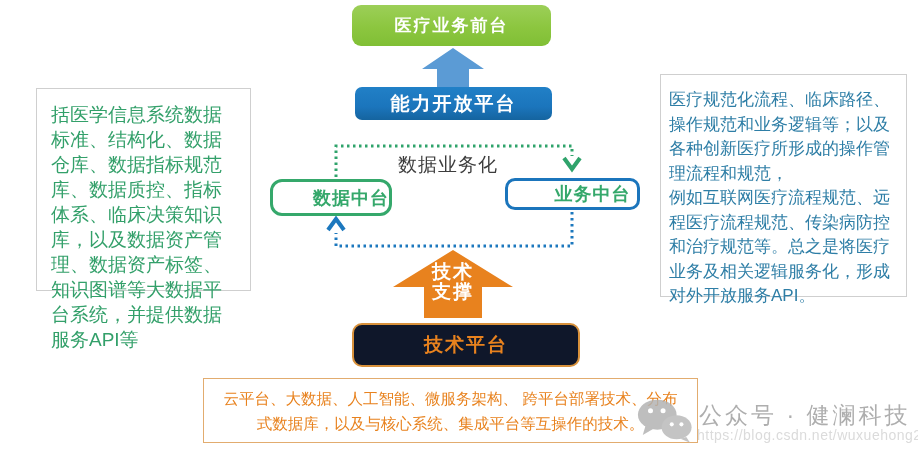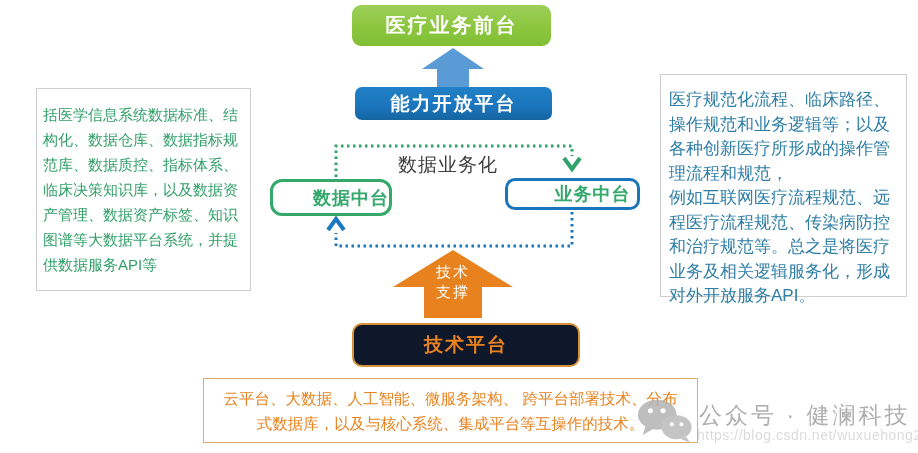--- a/index.html
+++ b/index.html
@@ -9,37 +9,37 @@
   }
   .abs{position:absolute;box-sizing:border-box;}
   .overlay{position:absolute;left:0;top:0;z-index:1;}
 
   
   .note{
     border:1px solid #cfcfcf;background:#fff;z-index:2;
     white-space:pre-line;
   }
   .note-left{
-    left:36px;top:88px;width:215px;height:203px;padding:13px 12px 0 6px;
-    color:#33a06a;font-size:15px;line-height:25px;font-weight:500;
+    left:36px;top:88px;width:215px;height:203px;padding:13px 12px 0 14px;
+    color:#33a06a;font-size:19px;line-height:25px;font-weight:500;
   }
   .note-right{
     left:660px;top:74px;width:247px;height:223px;padding:13px 10px 0 8px;
     color:#2e7ea6;font-size:17px;line-height:24.5px;font-weight:500;
   }
 
   
   .solid-box{
     display:flex;align-items:center;justify-content:center;
     color:#fff;font-weight:bold;z-index:3;letter-spacing:2px;
   }
   .front-box{
     left:352px;top:5px;width:199px;height:41px;border-radius:9px;
     background:linear-gradient(180deg,#9ccf58 0%,#8cc63f 55%,#80bf35 100%);
-    font-size:20px;
+    font-size:17px;
   }
   .open-box{
     left:355px;top:87px;width:197px;height:33px;border-radius:7px;
     background:linear-gradient(180deg,#2180c7 0%,#1b75bc 60%,#15649f 100%);
     font-size:19px;
   }
 
   
   .mid-box{
     display:flex;align-items:center;justify-content:center;
@@ -50,21 +50,21 @@
   .business-mid{left:505px;top:178px;width:135px;height:32px;border:3px solid #1b75bc;border-radius:10px;}
 
   
   .flow-label{color:#3d3d3d;font-size:19px;z-index:3;letter-spacing:1px;}
   .flow-label-top{left:398px;top:152px;}
   .flow-label-bottom{left:400px;top:214px;}
 
   
   .tech-support-text{
     left:420px;top:262px;width:66px;text-align:center;color:#fff;
-    font-size:15px;line-height:20px;font-weight:normal;white-space:pre-line;z-index:3;
+    font-size:19px;line-height:20px;font-weight:bold;white-space:pre-line;z-index:3;
     letter-spacing:2px;
   }
 
   
   .tech-platform-box{
     left:352px;top:323px;width:228px;height:44px;border:2px solid #d8913b;border-radius:10px;
     display:flex;align-items:center;justify-content:center;background:#0f172a;
     color:#e8821e;font-size:19px;font-weight:bold;letter-spacing:2px;z-index:3;
   }
 

